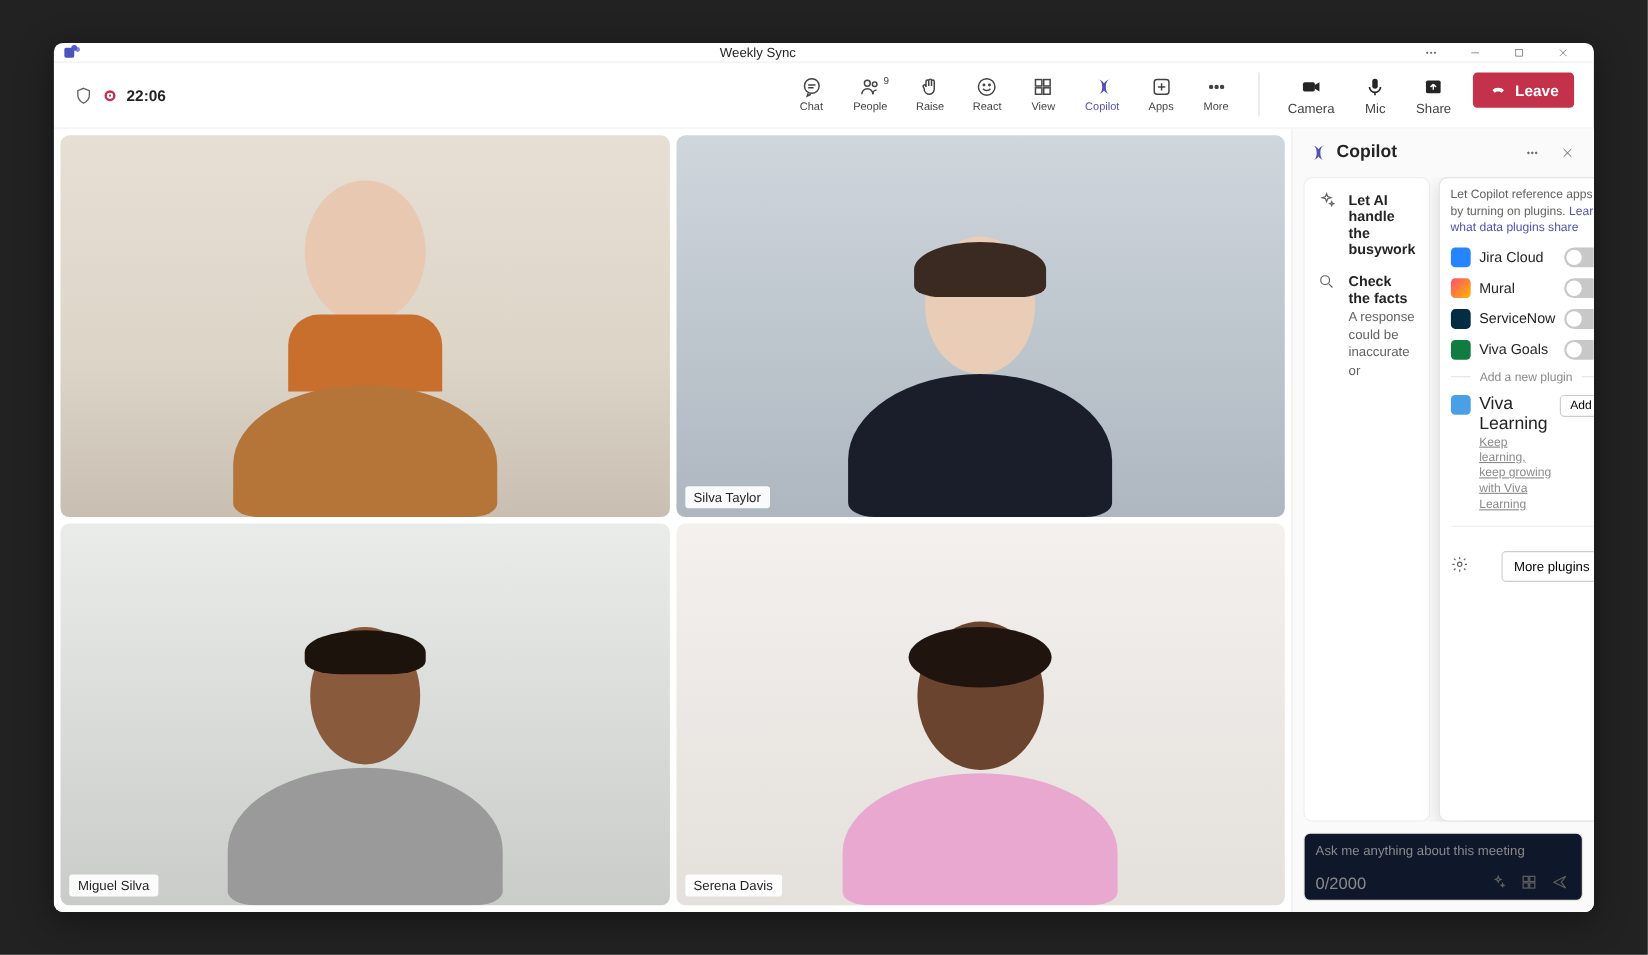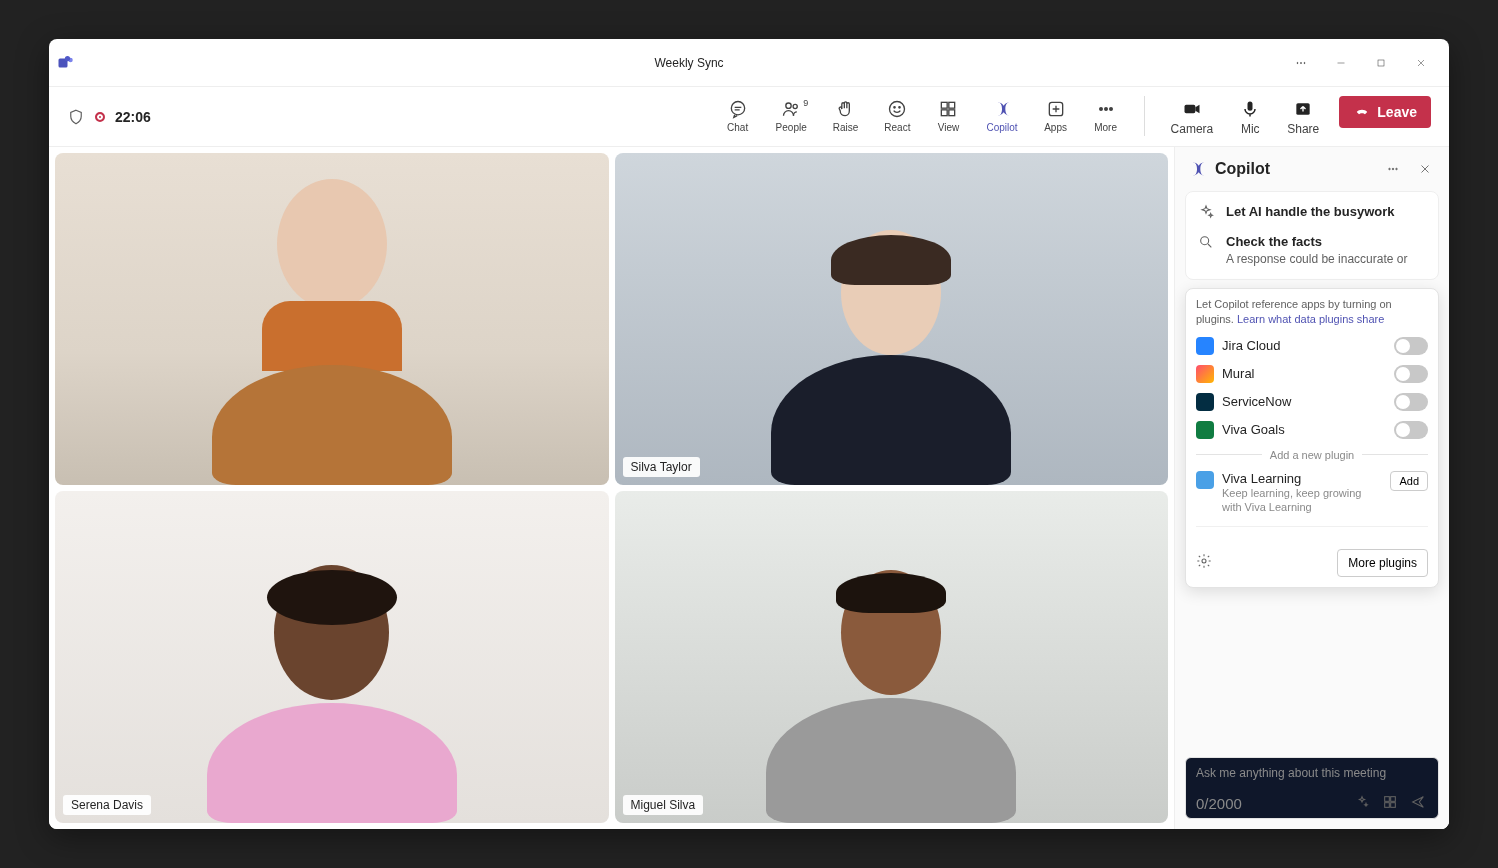--- a/index.html
+++ b/index.html
@@ -1,20 +1,20 @@
 <!DOCTYPE html>
 <html><head>
 <meta charset="utf-8">
 <style>
 * { box-sizing: border-box; margin: 0; padding: 0; font-family: 'Segoe UI', Tahoma, sans-serif; }
 body { background: #222; display: flex; align-items: center; justify-content: center; height: 100vh; }
 .window { width: 1400px; height: 790px; background: #fff; border-radius: 8px; overflow: hidden; display: flex; flex-direction: column; box-shadow: 0 8px 32px rgba(0,0,0,0.4); }
 
 
-.titlebar { height: 48px; display: flex; align-items: center; justify-content: space-between; padding: 4px 8px; border-bottom: 1px solid #eee; }
+.titlebar { height: 18px; display: flex; align-items: center; justify-content: space-between; padding: 4px 8px; border-bottom: 1px solid #eee; }
 .titlebar-left { width: 40px; display:flex; align-items:center; }
 .titlebar-center { font-size: 12px; color: #242424; }
 .titlebar-right { display: flex; gap: 0; align-items: center; }
 .win-btn { width: 40px; height: 28px; display:flex; align-items:center; justify-content:center; cursor:pointer; }
 .win-btn svg { width: 12px; height: 12px; stroke: #333; fill: none; stroke-width: 1; }
 
 
 .toolbar { height: 60px; display: flex; align-items: center; padding: 0 18px; border-bottom: 1px solid #eee; }
 .tb-left { display: flex; align-items: center; gap: 10px; justify-content: center; }
 .shield { width:18px; height:18px; }
@@ -53,21 +53,21 @@
 .head { border-radius:50%; }
 .body { border-radius: 50% 50% 10% 10% / 60% 60% 10% 10%; }
 
 
 .copilot { width: 275px; border-left:1px solid #eee; display:flex; flex-direction:column; background:#fafafa; }
 .cp-head { display:flex; align-items:center; gap:8px; padding: 10px 12px; }
 .cp-logo { width:20px; height:20px; }
 .cp-title { font-size:16px; font-weight:700; color:#242424; flex:1; }
 .cp-head-btn { width:24px; height:24px; display:flex; align-items:center; justify-content:center; cursor:pointer; }
 .cp-head-btn svg { width:14px; height:14px; stroke:#616161; fill:none; stroke-width:1.5;}
-.cp-body { flex:1; padding: 0 10px; overflow:hidden; display:flex; flex-direction:column; gap:8px; }
+.cp-body { flex:1; padding: 0 10px; overflow:hidden; display:flex; flex-direction:row; gap:8px; }
 .cp-card { background:#fff; border:1px solid #eee; border-radius:8px; padding:12px; }
 .cp-item { display:flex; gap:10px; margin-bottom:12px; }
 .cp-item:last-child { margin-bottom: 0; }
 .cp-item .ic { width:18px; height:18px; flex-shrink:0; }
 .cp-item .ic svg { width:16px; height:16px; stroke:#616161; fill:none; stroke-width:1.6; }
 .cp-item .txt .h { font-size:13px; font-weight:700; color:#242424; margin-bottom:2px; }
 .cp-item .txt .d { font-size:12px; color:#616161; line-height:1.35; }
 
 
 .popup { background:#fff; border:1px solid #e3e3e3; border-radius:8px; box-shadow:0 4px 16px rgba(0,0,0,0.12); padding:8px 10px 10px; display:flex; flex-direction:column; gap:10px; }
@@ -80,22 +80,22 @@
 .plugin-list { display:flex; flex-direction:column; gap:10px; }
 .plugin-row { display:flex; align-items:center; gap:8px; }
 .plg-ic { width:18px; height:18px; border-radius:4px; flex-shrink:0;}
 .plg-name { flex:1; font-size:13px; color:#242424; }
 .toggle { width:34px; height:18px; background:#c8c8c8; border-radius:10px; position:relative; cursor:pointer; }
 .toggle::after { content:''; width:14px; height:14px; background:#fff; border-radius:50%; position:absolute; top:2px; left:2px; }
 .divider-lbl { display:flex; align-items:center; gap:8px; font-size:11px; color:#8a8a8a; }
 .divider-lbl::before,.divider-lbl::after { content:''; flex:1; height:1px; background:#e3e3e3; }
 .new-plugin { display:flex; gap:8px; align-items:flex-start; }
 .new-plugin .meta { flex:1; }
-.new-plugin .name { font-size:13px; color:#242424; }
-.new-plugin .desc { font-size:11px; color:#8a8a8a; line-height:1.3; }
+.new-plugin .name { font-size:16px; color:#242424; }
+.new-plugin .desc { font-size:11px; color:#8a8a8a; line-height:1.3;text-decoration:underline; }
 .add-btn { font-size:11px; border:1px solid #ccc; background:#fff; border-radius:4px; padding:3px 8px; cursor:pointer; }
 .popup-foot { display:flex; align-items:center; justify-content:space-between; padding-top:22px; border-top:1px solid #f0f0f0; margin-top:2px;}
 .gear svg { width:16px; height:16px; stroke:#616161; fill:none; stroke-width:1.6;}
 .more-plugins-btn { font-size:12px; border:1px solid #ccc; background:#fff; border-radius:4px; padding:6px 10px; cursor:pointer; }
 
 
 .chat-input { margin:10px; border:1px solid #e3e3e3; border-radius:6px; background:#0f172a; padding:8px 10px 6px; }
 .chat-input .ph { font-size:12px; color:#8a8a8a; margin-bottom:14px; }
 .chat-input .row { display:flex; align-items:center; gap:10px; }
 .chat-input .counter { font-size:15px; color:#8a8a8a; flex:1; }
@@ -302,38 +302,38 @@
       <div class="tile tile2">
         <div class="person" style="bottom:0;">
           <div class="head" style="width:100px;height:125px;background:#e9cdb7;margin:20px auto 0;"></div>
           <div style="width:120px;height:50px;background:#3a2a22;margin:-120px auto 0;border-radius:50% 50% 20% 20%;"></div>
           <div style="height:70px;"></div>
           <div class="body" style="width:240px;height:130px;background:#1a1e2b;margin:0 auto;"></div>
         </div>
         <div class="name">Silva Taylor</div>
       </div>
 
+      <div class="tile tile4">
+        <div class="person" style="bottom:0;">
+          <div class="head" style="width:100px;height:125px;background:#8a5a3c;margin:22px auto 0;"></div>
+          <div style="width:110px;height:40px;background:#1c130d;margin:-122px auto 0;border-radius:50% 50% 30% 30%;"></div>
+          <div style="height:85px;"></div>
+          <div class="body" style="width:250px;height:125px;background:#9a9a9a;margin:0 auto;"></div>
+        </div>
+        <div class="name">Miguel Silva</div>
+      </div>
+
       <div class="tile tile3">
         <div class="person" style="bottom:0;">
           <div class="head" style="width:115px;height:135px;background:#6a442e;margin:18px auto 0;"></div>
           <div style="width:130px;height:55px;background:#1f140e;margin:-130px auto 0;border-radius:50%;"></div>
           <div style="height:78px;"></div>
           <div class="body" style="width:250px;height:120px;background:#e9a8cf;margin:0 auto;"></div>
         </div>
         <div class="name">Serena Davis</div>
-      </div>
-
-      <div class="tile tile4">
-        <div class="person" style="bottom:0;">
-          <div class="head" style="width:100px;height:125px;background:#8a5a3c;margin:22px auto 0;"></div>
-          <div style="width:110px;height:40px;background:#1c130d;margin:-122px auto 0;border-radius:50% 50% 30% 30%;"></div>
-          <div style="height:85px;"></div>
-          <div class="body" style="width:250px;height:125px;background:#9a9a9a;margin:0 auto;"></div>
-        </div>
-        <div class="name">Miguel Silva</div>
       </div>
 
     </div>
 
     <div class="copilot">
       <div class="cp-head">
         <svg class="cp-logo" viewBox="0 0 24 24">
             <path d="M7 4c3 0 5 3 5 8s-2 8-5 8c2 0 5-1 7-4 2 3 5 4 7 4-3 0-5-3-5-8s2-8 5-8c-2 0-5 1-7 4-2-3-5-4-7-4z" fill="#4f52b2"></path>
           </svg>
         <span class="cp-title">Copilot</span>

